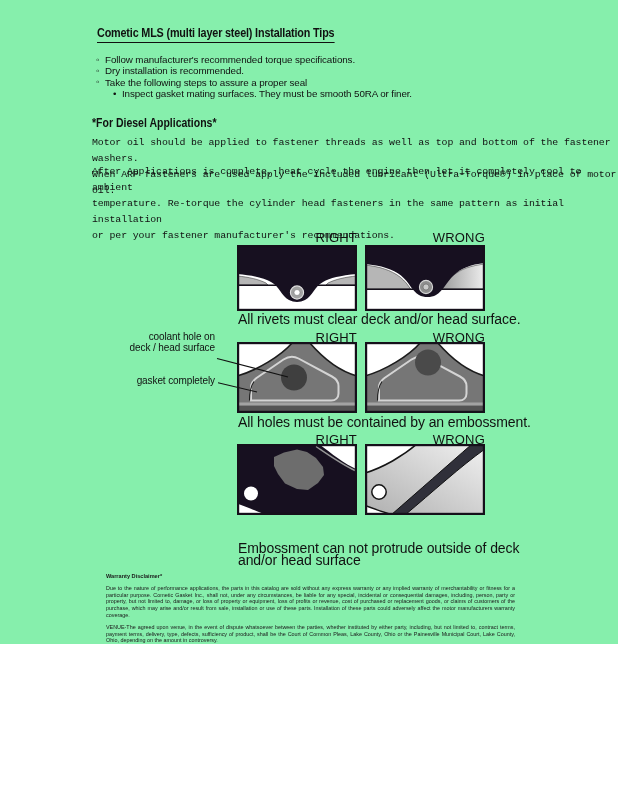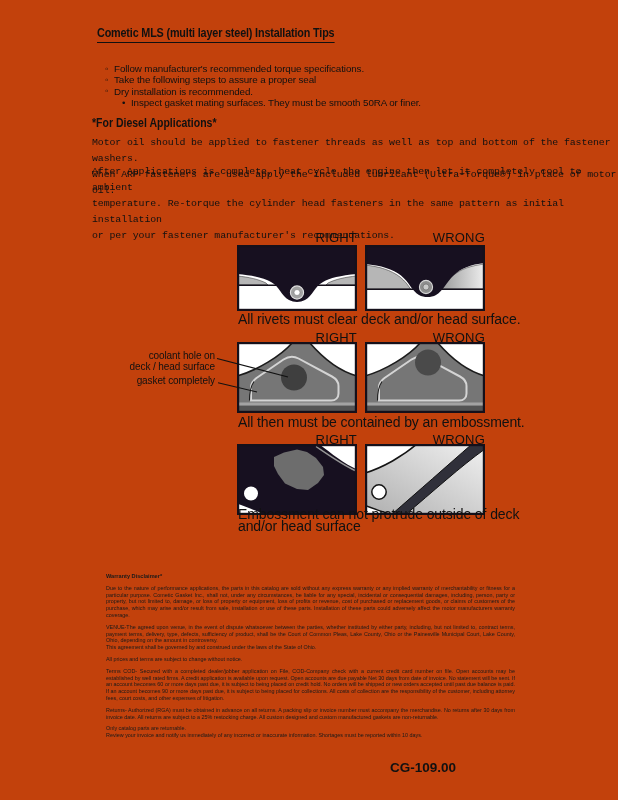--- a/index.html
+++ b/index.html
@@ -1,23 +1,23 @@
 <!DOCTYPE html>
 <html><head>
 <meta charset="utf-8">
 <style>
   html,body{margin:0;padding:0;background:#ffffff;}
-  .page{position:relative;width:618px;height:800px;background:#c2410c;
+  .page{position:relative;width:618px;height:644px;background:#86efac;
         font-family:"Liberation Sans",sans-serif;color:#111;overflow:hidden;}
 
   .title{position:absolute;left:97px;top:25px;margin:0;font-size:13.5px;font-weight:700;
          letter-spacing:-0.2px;transform:scaleX(.8);transform-origin:0 0;white-space:nowrap;
          border-bottom:1.6px solid #101010;padding-bottom:1.5px;}
 
-  .tips{position:absolute;left:88px;top:46px;margin:17px;padding:0;list-style:none;
+  .tips{position:absolute;left:88px;top:46px;margin:8px;padding:0;list-style:none;
         font-size:9.8px;line-height:11.4px;letter-spacing:-0.1px;}
   .tips li{position:relative;padding-left:9px;}
   .tips li::before{content:"◦";position:absolute;left:0;top:-0.5px;font-size:9.8px;}
   .tips li.sub{margin-left:17px;}
   .tips li.sub::before{content:"•";}
 
   .diesel-heading{position:absolute;left:92px;top:116px;margin:0;font-size:12.5px;font-weight:700;
                   transform:scaleX(.84);transform-origin:0 0;white-space:nowrap;}
   .para{position:absolute;left:92px;margin:0;font-size:9.9px;line-height:16px;
         letter-spacing:-0.1px;white-space:pre-line;font-family:Liberation Mono, monospace;}
@@ -42,22 +42,22 @@
 </style>
 </head>
 <body>
 
 <div class="page">
 
   <h1 class="title">Cometic MLS (multi layer steel) Installation Tips</h1>
 
   <ul class="tips">
     <li>Follow manufacturer's recommended torque specifications.</li>
+    <li>Dry installation is recommended.</li>
     <li>Take the following steps to assure a proper seal</li>
-    <li>Dry installation is recommended.</li>
     <li class="sub">Inspect gasket mating surfaces.  They must be smooth 50RA or finer.</li>
   </ul>
 
   <h2 class="diesel-heading">*For Diesel Applications*</h2>
   <p class="para" id="para1">Motor oil should be applied to fastener threads as well as top and bottom of the fastener washers.
 When ARP fasteners are used apply the included lubricant (Ultra-Torque®) in place of motor oil.</p>
   <p class="para" id="para2">After Applications is complete, heat cycle the engine then let it completely cool to ambient
 temperature. Re-torque the cylinder head fasteners in the same pattern as initial installation
 or per your fastener manufacturer's recommendations.</p>
 
@@ -94,21 +94,21 @@
       <circle cx="61" cy="42" r="3" fill="#c9c9c9" stroke="#555" stroke-width="0.5"></circle>
       <rect x="1.1" y="1.1" width="117.8" height="63.8" fill="none" stroke="#15101a" stroke-width="2.2"></rect>
     </svg>
   </div>
 
   <p class="caption" style="top:313px">All rivets must clear deck and/or head surface.</p>
 
   <div class="dlabel" style="left:237px;top:330px">RIGHT</div>
   <div class="dlabel" style="left:365px;top:330px">WRONG</div>
 
-  <p class="annot" style="top:351px">coolant hole on
+  <p class="annot" style="top:332px">coolant hole on
 deck / head surface</p>
   <p class="annot" style="top:376px">gasket completely</p>
 
   <div class="dbox" style="left:237px;top:342px;height:71px">
     <svg viewBox="0 0 120 71">
       <rect x="0" y="0" width="120" height="71" fill="#767676"></rect>
       <rect x="0" y="60.5" width="120" height="3.2" fill="#a3a3a3"></rect>
       <rect x="0" y="63.7" width="120" height="7.3" fill="#545454"></rect>
       <path d="M0,0 L56,0 C44,14 20,28.5 0,34 Z" fill="#ffffff"></path>
       <path d="M72,0 L120,0 L120,34 C100,28.5 84,14 72,0 Z" fill="#ffffff"></path>
@@ -130,21 +130,21 @@
       <path d="M72,0 L120,0 L120,34 C100,28.5 84,14 72,0 Z" fill="#ffffff"></path>
       <path d="M56,0 C44,14 20,28.5 0,34" fill="none" stroke="#1c1c1c" stroke-width="1.6"></path>
       <path d="M72,0 C84,14 100,28.5 120,34" fill="none" stroke="#1c1c1c" stroke-width="1.6"></path>
       <path d="M14,58.5 L14,45.5 C14,41.5 16,38.5 19.5,36 L46.5,17.5 C51,14.5 57,14 61.5,16.5 L95,34.5 C99.5,37 101.5,40 101.5,44 L101.5,51.5 C101.5,55.7 98.5,58.5 94.2,58.5 Z" fill="none" stroke="#d4d4d4" stroke-width="2"></path>
       <path d="M12.5,58.5 C12.5,51 13.5,44.5 17,39.5" fill="none" stroke="#1e1e1e" stroke-width="1.1"></path>
       <circle cx="63" cy="20.5" r="13" fill="#4a4a4a"></circle>
       <rect x="1.1" y="1.1" width="117.8" height="68.8" fill="none" stroke="#15101a" stroke-width="2.2"></rect>
     </svg>
   </div>
 
-  <p class="caption" style="top:416px">All then must be contained by an embossment.</p>
+  <p class="caption" style="top:416px">All holes must be contained by an embossment.</p>
 
   <svg class="leader-overlay" viewBox="0 0 618 800">
     <line x1="217" y1="358.5" x2="288" y2="377" stroke="#111" stroke-width="1.1"></line>
     <line x1="218" y1="382.8" x2="257" y2="392" stroke="#111" stroke-width="1.1"></line>
   </svg>
 
   <div class="dlabel" style="left:237px;top:432px">RIGHT</div>
   <div class="dlabel" style="left:365px;top:432px">WRONG</div>
 
   <div class="dbox" style="left:237px;top:444px;height:71px">
@@ -169,21 +169,21 @@
       <rect x="0" y="0" width="120" height="71" fill="#ffffff"></rect>
       <path d="M0,29 C18,23.5 38,12 52,0 L120,0 L120,71 L28,71 C19.5,68.5 9.5,65 0,61.5 Z" fill="url(#wg3)"></path>
       <path d="M0,29 C18,23.5 38,12 52,0" fill="none" stroke="#141414" stroke-width="1.6"></path>
       <path d="M0,61.5 C9.5,65 19.5,68.5 28,71" fill="none" stroke="#141414" stroke-width="1.4"></path>
       <path d="M107,0 C83,21 53,47.5 26,71 L40,71 C67,48.5 96,22 120,5 L120,0 Z" stroke="#121212" stroke-width="1" fill="#30303a"></path>
       <circle cx="14" cy="48" r="7.2" fill="#ffffff" stroke="#141414" stroke-width="1.5"></circle>
       <rect x="1.1" y="1.1" width="117.8" height="68.8" fill="none" stroke="#15101a" stroke-width="2.2"></rect>
     </svg>
   </div>
 
-  <p class="caption" style="top:508px">Embossment can not protrude outside of deck
+  <p class="caption" style="top:542px">Embossment can not protrude outside of deck
 and/or head surface</p>
 
   <div class="legal">
     <h2>Warranty Disclaimer*</h2>
     <p>Due to the nature of performance applications, the parts in this catalog are sold without any express warranty or any implied warranty of merchantability or fitness for a particular purpose.  Cometic Gasket Inc., shall not, under any circumstances, be liable for any special, incidental or consequential damages, including, person, party or property, but not limited to, damage, or loss of property or equipment, loss of profits or revenue, cost of purchased or replacement goods, or claims of customers of the purchase, which may arise and/or result from sale, installation or use of these parts.  Installation of these parts could adversely affect the motor manufacturers warranty coverage.</p>
     <p class="tight">VENUE-The agreed upon venue, in the event of dispute whatsoever between the parties, whether instituted by either party, including, but not limited to, contract terms, payment terms, delivery, type, defects, sufficiency of product, shall be the Court of Common Pleas, Lake County, Ohio or the Painesville Municipal Court, Lake County, Ohio, depending on the amount in controversy.</p>
     <p>This agreement shall be governed by and construed under the laws of the State of Ohio.</p>
     <p>All prices and terms are subject to change without notice.</p>
     <p>Terms COD- Secured with a completed dealer/jobber application on File, COD-Company check with a current credit card number on file.  Open accounts may be established by well rated firms.  A credit application is available upon request.  Open accounts are due payable Net 30 days from date of invoice.  No statement will be sent.  If an account becomes 60 or more days past due, it is subject to being placed on credit hold.  No orders will be shipped or new orders accepted until past due balance is paid.  If an account becomes 90 or more days past due, it is subject to being placed for collections.  All costs of collection are the responsibility of the customer, including attorney fees, court costs, and other expenses of litigation.</p>
     <p>Returns- Authorized (RGA) must be obtained in advance on all returns.  A packing slip or invoice number must accompany the merchandise.  No returns after 30 days from invoice date.  All returns are subject to a 25% restocking charge.  All custom designed and custom manufactured gaskets are non-returnable.</p>

